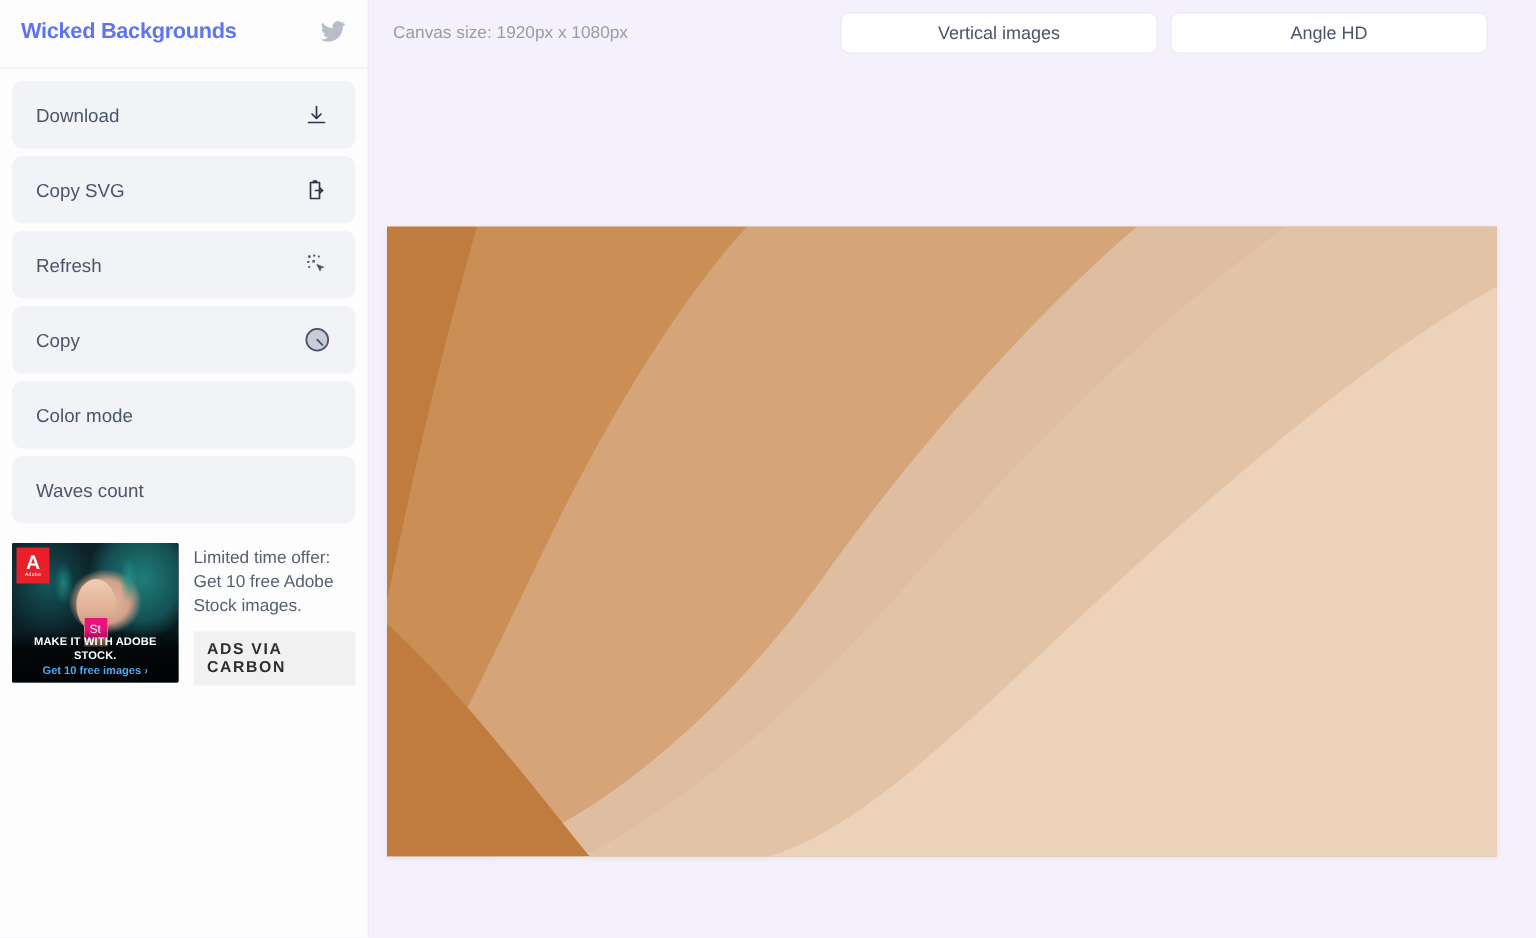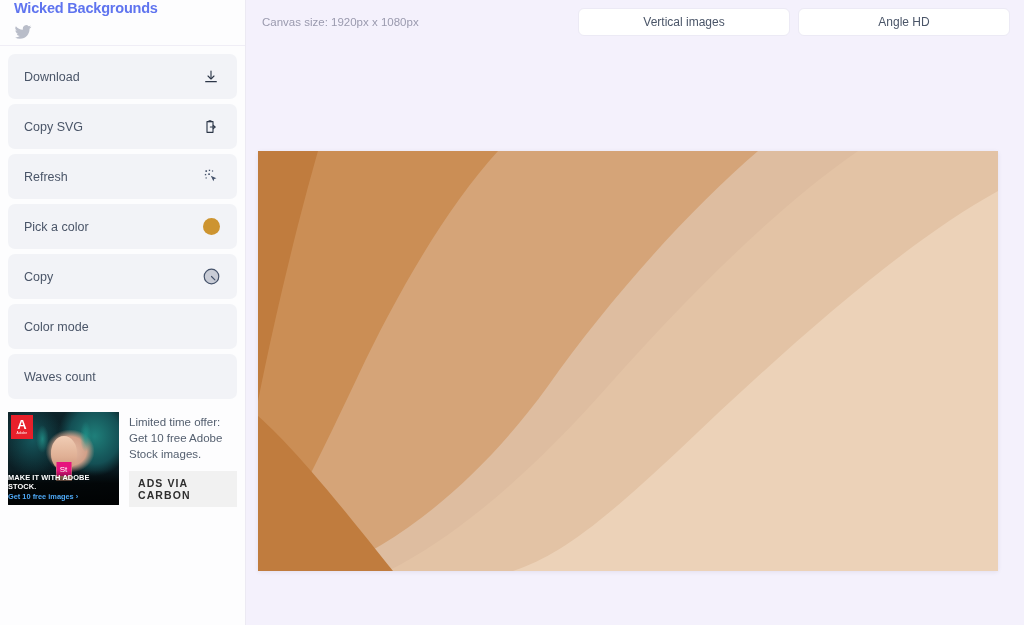--- a/index.html
+++ b/index.html
@@ -14,24 +14,23 @@
   
   .sidebar {
     width: 246px; height: 625px;
     background: #fdfdfe;
     border-right: 1px solid #eceaf3;
     display: flex; flex-direction: column;
     flex: 0 0 246px;
   }
   .brand-bar {
     height: 46px;
-    display: flex; align-items: flex-start; justify-content: space-between;
+    display: flex; align-items: center; justify-content: space-between;
     padding: 0 14px 4px 14px;
     border-bottom: 1px solid #f0eef6;
-    flex-direction: column;
   }
   .brand-title {
     font-size: 14.5px; font-weight: bold;
     color: #5f74ef; letter-spacing: -0.2px;
     white-space: nowrap;
   }
   .twitter-icon { width: 18px; height: 18px; display:block; }
   .twitter-icon svg { display:block; }
 
   .controls { padding: 8px 8px 0 8px; }
@@ -95,40 +94,40 @@
   .ad-logo-a { font-size: 13px; font-weight: bold; line-height: 11px; }
   .ad-logo-t { font-size: 3.4px; letter-spacing: .2px; margin-top: 1px; }
   .ad-st {
     position: absolute; left: 50%; top: 50px; transform: translateX(-50%);
     width: 15px; height: 14px; background: #e6127d;
     color: #fff; font-size: 8px; font-weight: normal;
     display: flex; align-items: center; justify-content: center;
   }
   .ad-caption {
     position: absolute; left: 0; right: 0; bottom: 0;
-    padding: 3px 0 4px 0; 
+    padding: 3px 0 4px 0; text-align: center;
     background: linear-gradient(180deg, rgba(0,0,0,0) 0%, rgba(0,0,0,.72) 38%, rgba(0,0,0,.88) 100%);
   }
   .ad-caption-main { color: #fff; font-size: 7.4px; font-weight: bold; letter-spacing: .1px; }
   .ad-caption-sub { color: #4ea8f5; font-size: 7.4px; font-weight: bold; margin-top: 1px; }
   .ad-text-col { flex: 1; padding-top: 2px; }
   .ad-text { font-size: 11.5px; line-height: 16px; color: #556070; }
   .ad-via {
     display: inline-block; margin-top: 9px;
     background: #f1f1f1; color: #2e2e2e;
     font-size: 10.5px; font-weight: bold; letter-spacing: 1.1px;
     padding: 6px 9px;
     cursor: pointer;
   }
 
   
   .main { flex: 1; position: relative; background: #f4f1fc; height: 625px; }
   .topbar {
     height: 44px; display: flex; align-items: center;
-    padding: 0 14px 0 16px;
+    padding: 0 32px 0 16px;
     gap: 12px;
   }
   .canvas-size { font-size: 11.5px; color: #9a9aae; }
   .topbar-actions { margin-left: auto; display: flex; gap: 8px; }
   .top-btn {
     width: 212px; height: 28px;
     background: #ffffff; border: 1px solid #eceaf5; border-radius: 6px;
     display: flex; align-items: center; justify-content: center;
     font-size: 12px; color: #4a5568;
     cursor: pointer;
@@ -193,26 +192,20 @@
             <rect x="3.4" y="3.2" width="2.3" height="2.3"></rect>
             <rect x="8.2" y="2.4" width="1.9" height="1.9"></rect>
             <rect x="2.6" y="8.4" width="1.9" height="1.9"></rect>
             <rect x="7.4" y="7.6" width="2.3" height="2.3"></rect>
             <rect x="12.6" y="3.4" width="1.7" height="1.7"></rect>
             <rect x="3.6" y="13.2" width="1.7" height="1.7"></rect>
           </svg>
         </span>
       </div>
 
-      <div class="control-row">
-        <span class="control-label">Pick a color</span>
-        <span class="control-icon">
-          <span class="color-swatch"></span>
-        </span>
-      </div>
 
       <div class="control-row">
         <span class="control-label">Copy</span>
         <span class="control-icon">
           <svg viewBox="0 0 24 24" width="19" height="19">
             <circle cx="12" cy="12" r="9.2" fill="#c9ccd6" stroke="#46536b" stroke-width="1.5"></circle>
             <path d="M12 12 L16.3 16.3" stroke="#46536b" stroke-width="1.5" stroke-linecap="round"></path>
           </svg>
         </span>
       </div>

